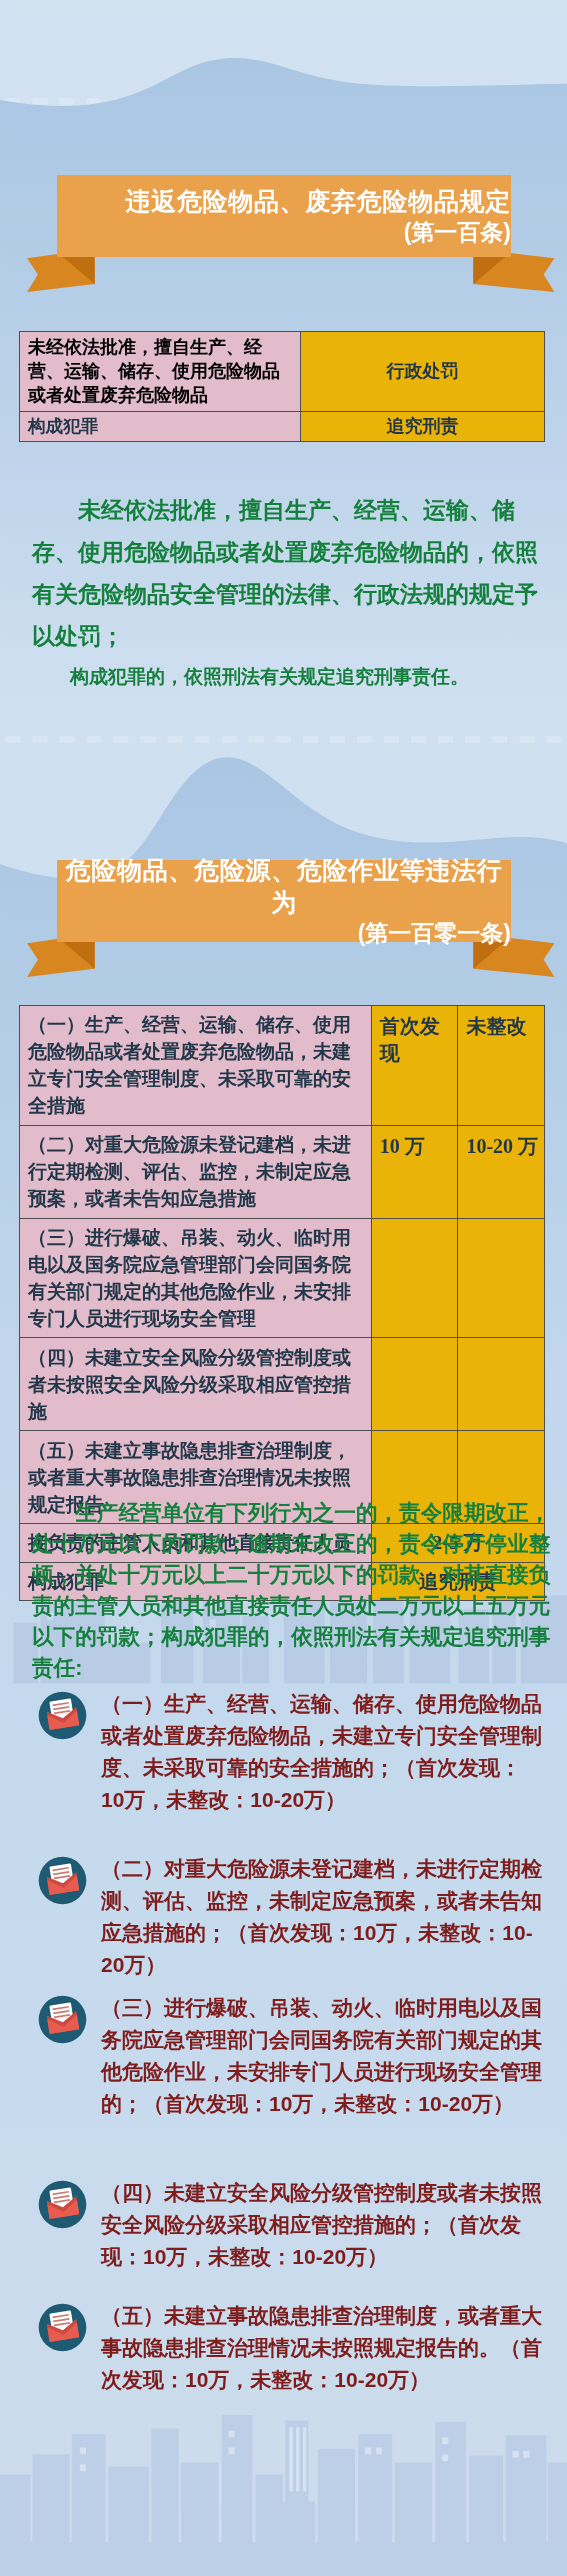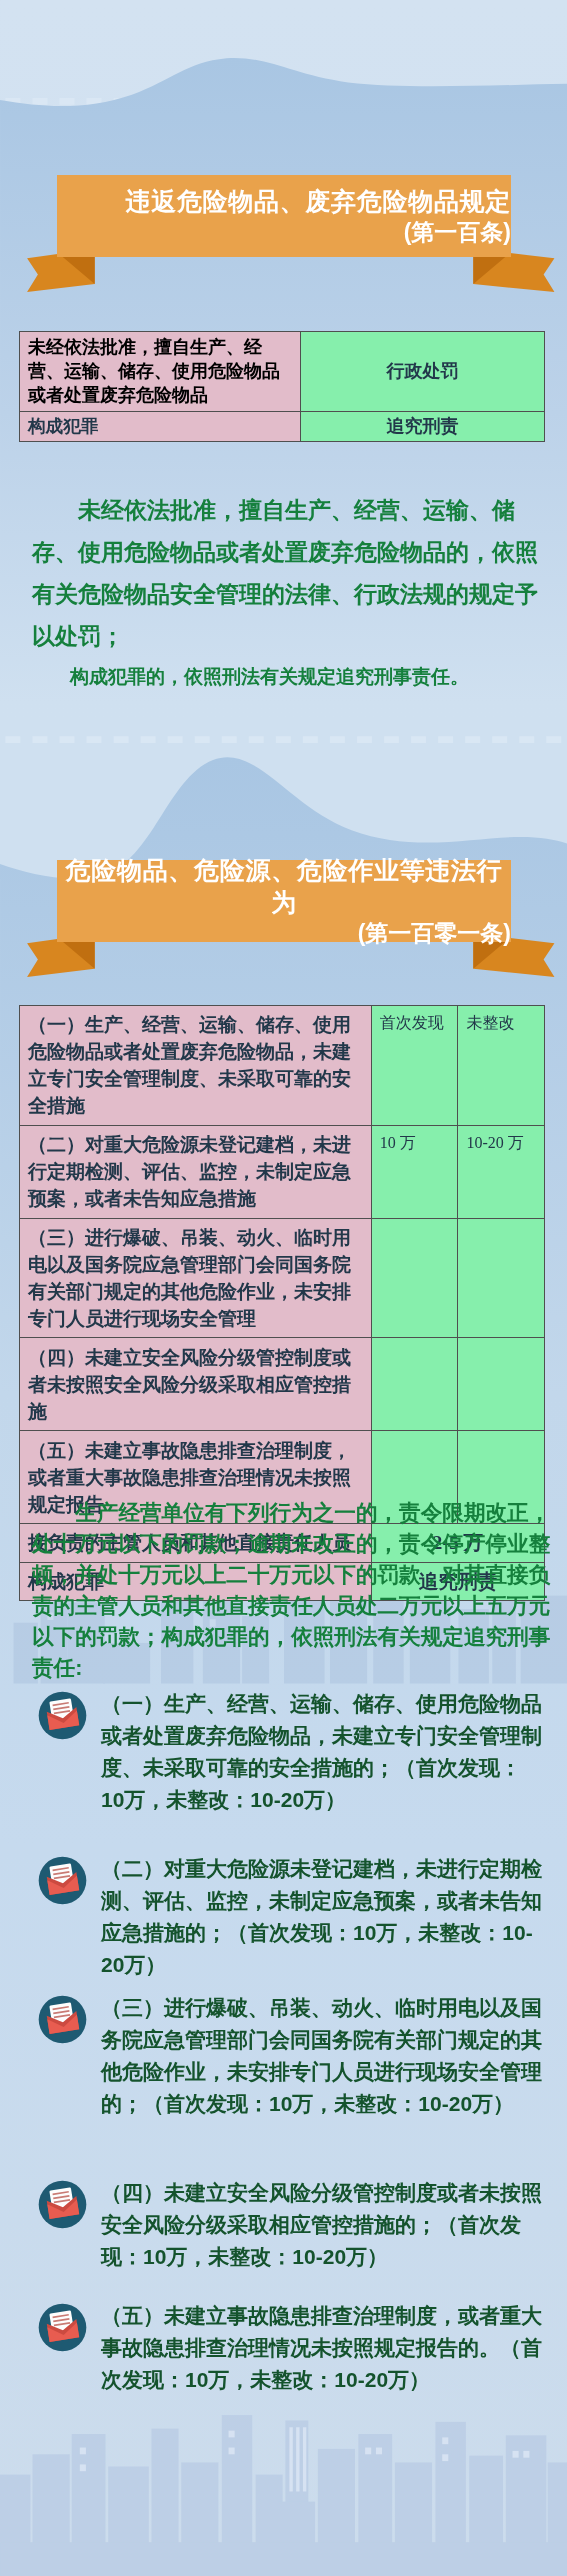--- a/index.html
+++ b/index.html
@@ -12,35 +12,35 @@
   .banner .l1{font-size:25px;letter-spacing:0.7px;line-height:32px;}
   .banner .l2{font-size:23px;line-height:30px;}
   #banner1{top:175px;}
   #banner2{top:860px;}
   .ztable{position:absolute;left:19px;width:526px;border-collapse:collapse;z-index:2;
     font-family:"Liberation Serif", serif;}
   .ztable td{border:1.4px solid #4f4f4f;}
   #table1{top:331px;}
   #table2{top:1005px;}
   .cell-pink{background:#E2BCCA;}
-  .cell-blue{background:#86efac;}
+  .cell-blue{background:#eab308;}
   .t1-offense{color:#000000;font-weight:bold;font-size:18px;line-height:24px;padding:3.4px 8px;width:53.5%;}
   .t1-crime{color:#22384A;font-weight:bold;font-size:17.6px;padding:2.7px 8px;width:53.5%;}
   .t-val{color:#22384A;font-weight:bold;font-size:18px;text-align:center;}
   .t2-desc{color:#22384A;font-weight:bold;font-size:19px;line-height:27px;padding:5.4px 8px;width:67%;vertical-align:top;}
-  .t2-val{color:#22384A;font-weight:normal;font-size:16px;padding:6.8px 5.4px 2.7px 8px;width:16.5%;vertical-align:top;}
+  .t2-val{color:#22384A;font-weight:bold;font-size:20px;padding:6.8px 5.4px 2.7px 8px;width:16.5%;vertical-align:top;}
   .t2-span{color:#22384A;font-weight:bold;font-size:19.6px;text-align:center;vertical-align:middle;}
   .para{position:absolute;left:20px;width:525px;color:#15803d;font-weight:bold;z-index:2;
     text-indent:2em;margin:12px;}
   #p1{top:477px;font-size:23px;line-height:42px;}
   #p2{top:644px;font-size:19px;line-height:42px;}
   #p3{top:1485px;font-size:21.6px;line-height:31px;}
   .list-item{position:absolute;left:0;width:568px;z-index:2;}
   .list-item .env{position:absolute;left:38px;top:2.7px;}
-  .list-item p{position:absolute;left:101px;top:0;width:441px;margin:0;color:#14532d;
+  .list-item p{position:absolute;left:101px;top:0;width:441px;margin:0;color:#7f1d1d;
     font-weight:bold;font-size:21px;line-height:32px;}
   #item1{top:1688px;} #item2{top:1853px;} #item3{top:1992px;} #item4{top:2177px;} #item5{top:2300px;}
 </style>
 </head>
 <body>
 
 <div id="poster">
 
   <svg id="bg" width="568" height="2576" viewBox="0 0 840 3810">
     <defs>

